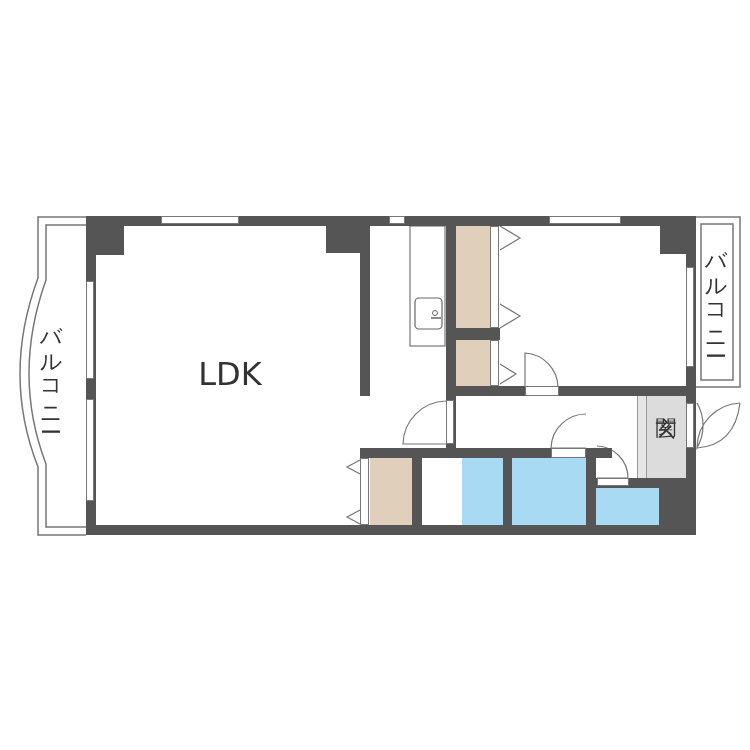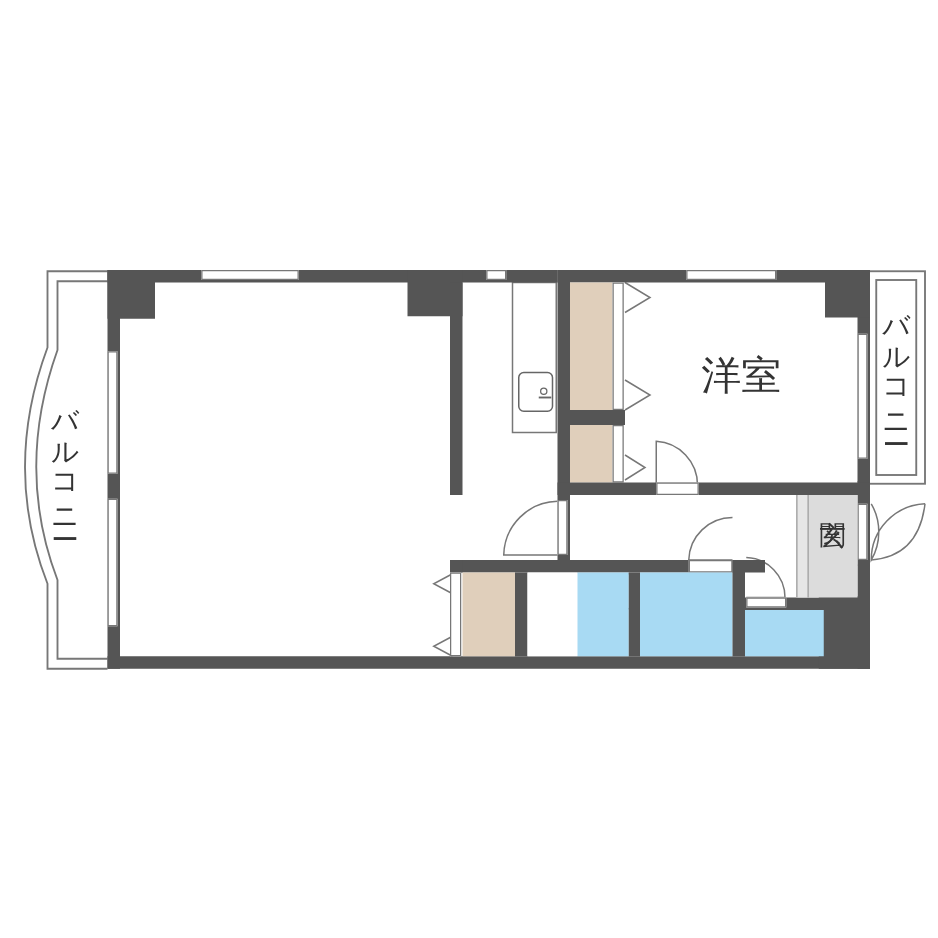--- a/index.html
+++ b/index.html
@@ -117,17 +117,17 @@
   <div class="abs wet" style="left:512px;top:458px;width:74px;height:67px;"></div>
   <div class="abs wall" style="left:586px;top:448px;width:10px;height:77px;"></div>
 
   <div class="abs wall" style="left:596px;top:478px;width:60px;height:10px;"></div>
   <div class="abs win" style="left:597px;top:478px;width:32px;height:8px;"></div>
   <div class="abs wet" style="left:596px;top:488px;width:63px;height:37px;"></div>
 
   <div class="abs genkan" style="left:647px;top:396px;width:39px;height:82px;"></div>
   <div class="abs" style="left:637px;top:396px;width:10px;height:82px;background:#e6e6e6;border-left:1px solid #999;border-right:1px solid #999;"></div>
 
-  <div class="label" style="left:548px;top:284px;width:90px;font-size:32px;">洋室</div>
+  <div class="label" style="left:185px;top:358px;width:90px;font-size:32px;">LDK</div>
   <div class="label vtext" style="left:655px;top:400px;font-size:21px;background:#dcdcdc;">玄関</div>
   <div class="label vtext" style="left:40px;top:312px;font-size:22px;">バルコニー</div>
   <div class="label vtext" style="left:705px;top:236px;font-size:22px;">バルコニー</div>
 </div>
 
 </body></html>

